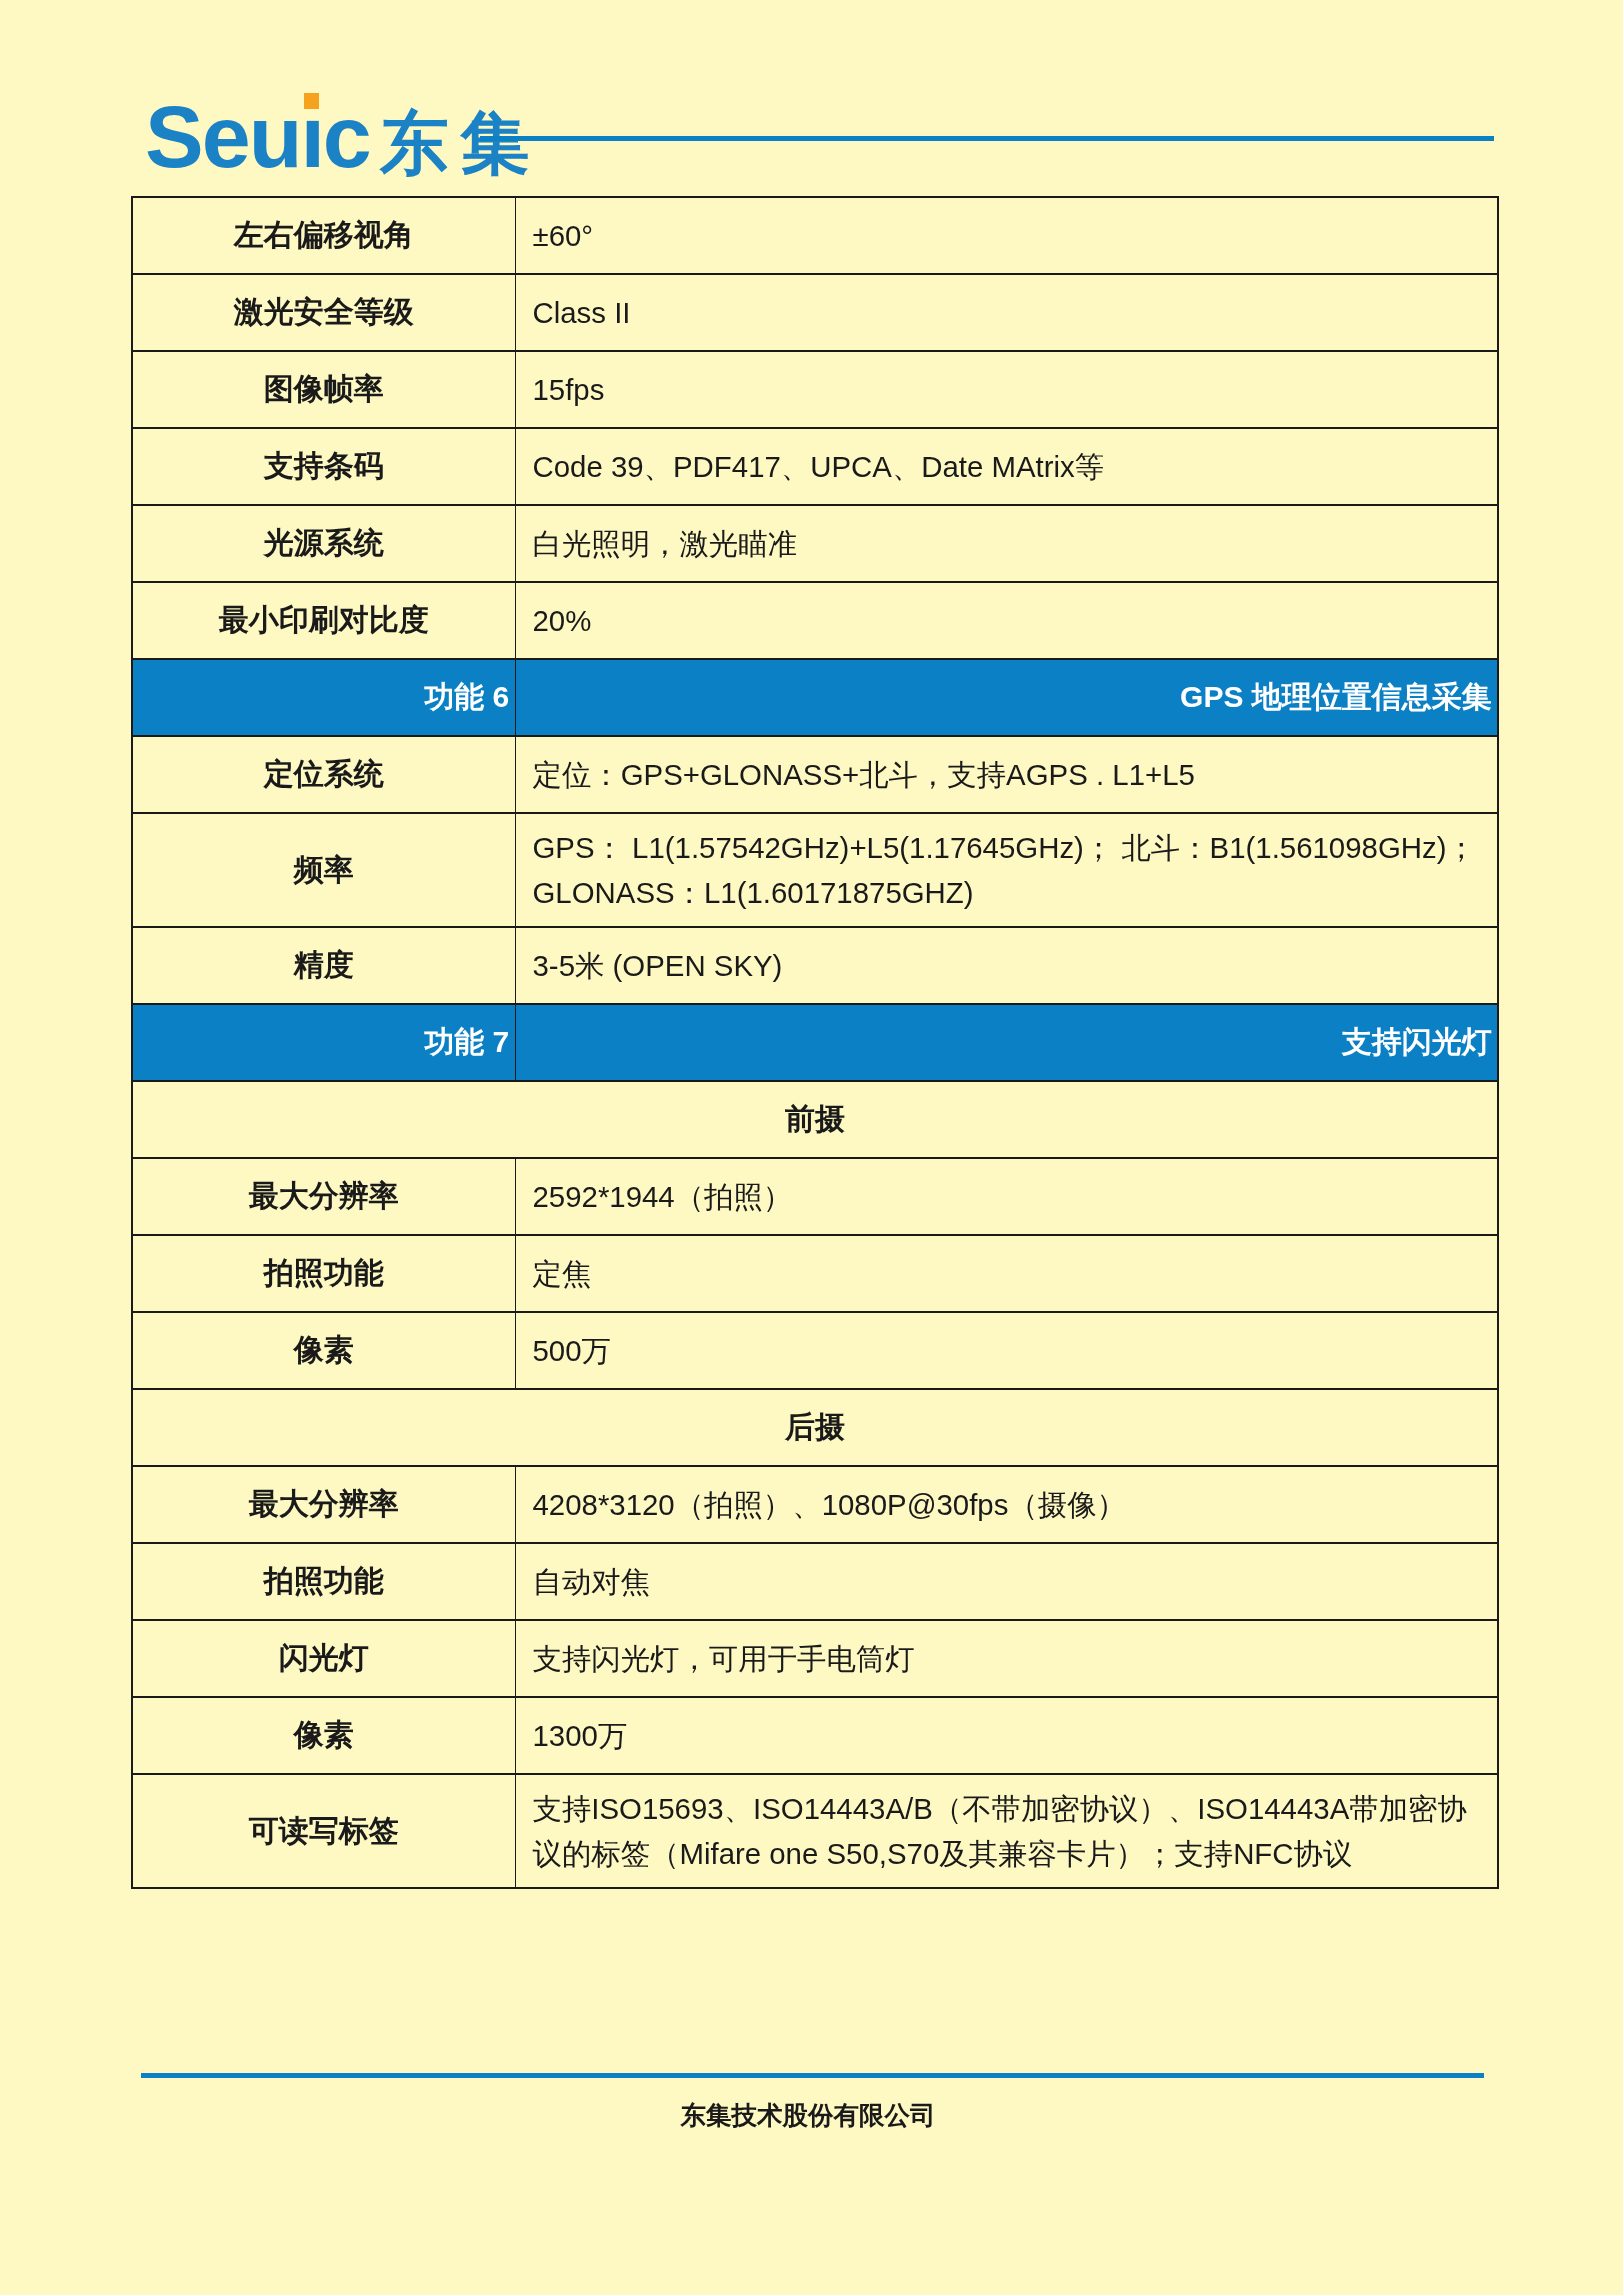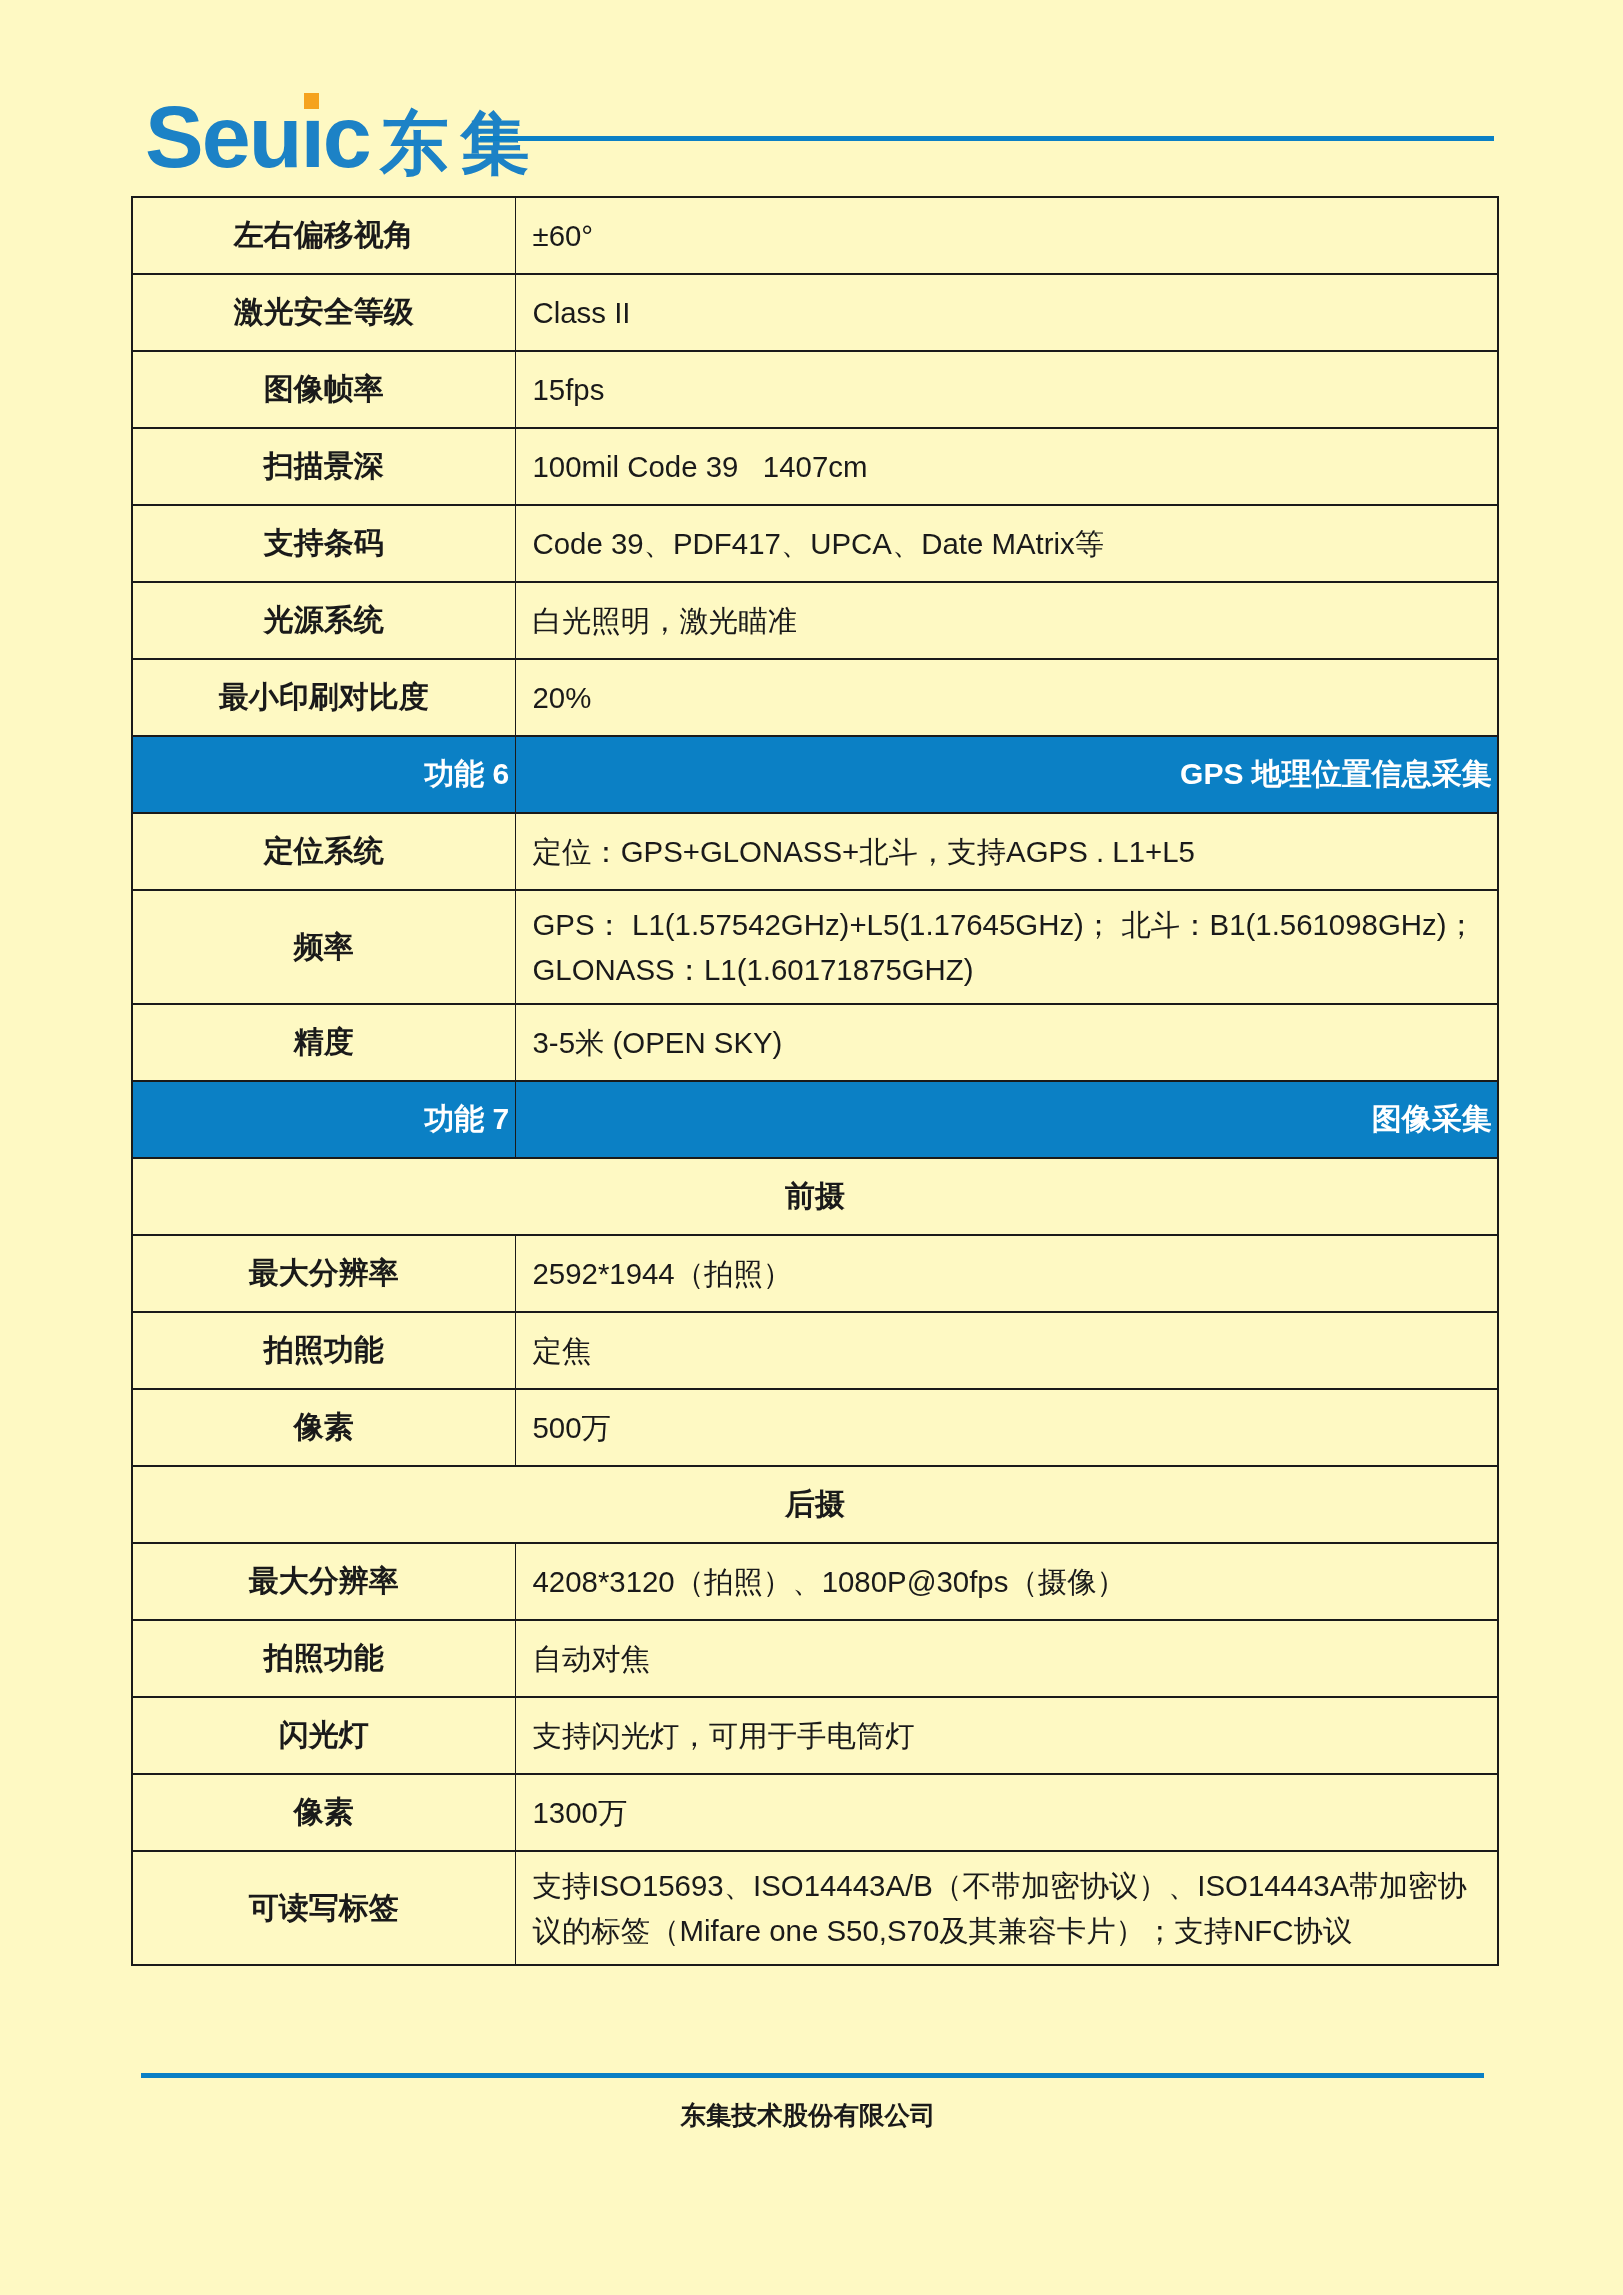--- a/index.html
+++ b/index.html
@@ -116,24 +116,20 @@
         </tr>
         <tr class="spec">
           <td class="label">激光安全等级</td>
           <td class="value">Class II</td>
         </tr>
         <tr class="spec">
           <td class="label">图像帧率</td>
           <td class="value">15fps</td>
         </tr>
         <tr class="spec">
-          <td class="label">扫描景深</td>
-          <td class="value">100mil Code 39   1407cm</td>
-        </tr>
-        <tr class="spec">
           <td class="label">支持条码</td>
           <td class="value">Code 39、PDF417、UPCA、Date MAtrix等</td>
         </tr>
         <tr class="spec">
           <td class="label">光源系统</td>
           <td class="value">白光照明，激光瞄准</td>
         </tr>
         <tr class="spec">
           <td class="label">最小印刷对比度</td>
           <td class="value">20%</td>
@@ -149,21 +145,21 @@
         <tr class="spec">
           <td class="label">频率</td>
           <td class="value">GPS： L1(1.57542GHz)+L5(1.17645GHz)； 北斗：B1(1.561098GHz)；GLONASS：L1(1.60171875GHZ)</td>
         </tr>
         <tr class="spec">
           <td class="label">精度</td>
           <td class="value">3-5米 (OPEN SKY)</td>
         </tr>
         <tr class="feature">
           <td class="label">功能 7</td>
-          <td class="value">图像采集</td>
+          <td class="value">支持闪光灯</td>
         </tr>
         <tr class="section">
           <td colspan="2">前摄</td>
         </tr>
         <tr class="spec">
           <td class="label">最大分辨率</td>
           <td class="value">2592*1944（拍照）</td>
         </tr>
         <tr class="spec">
           <td class="label">拍照功能</td>

